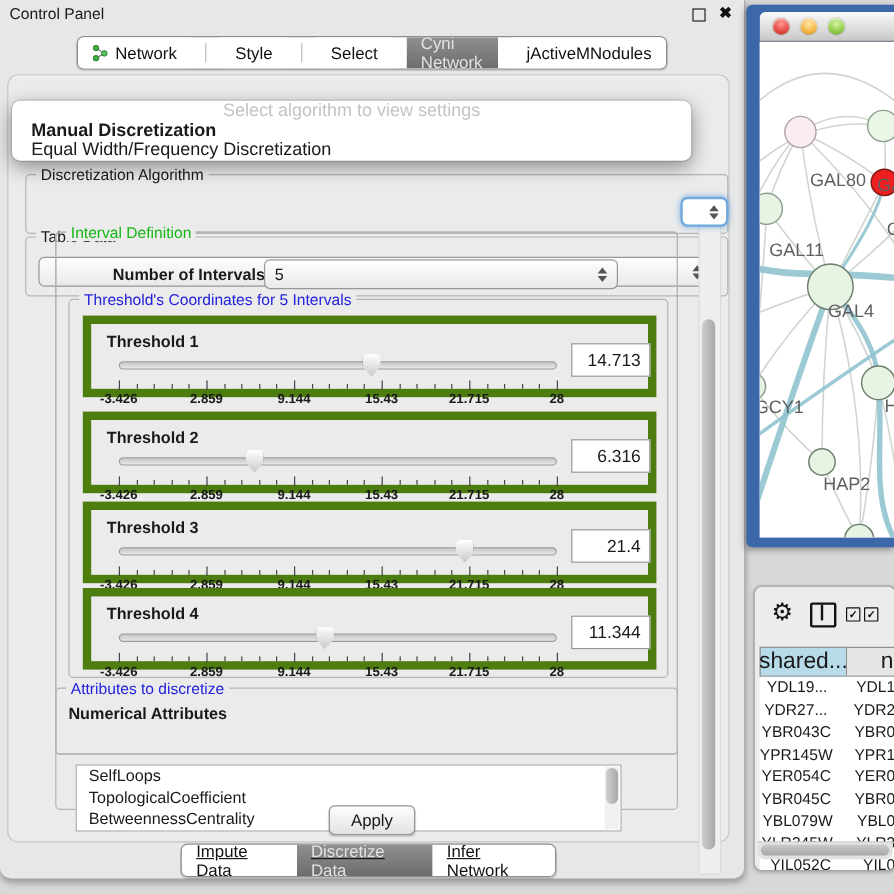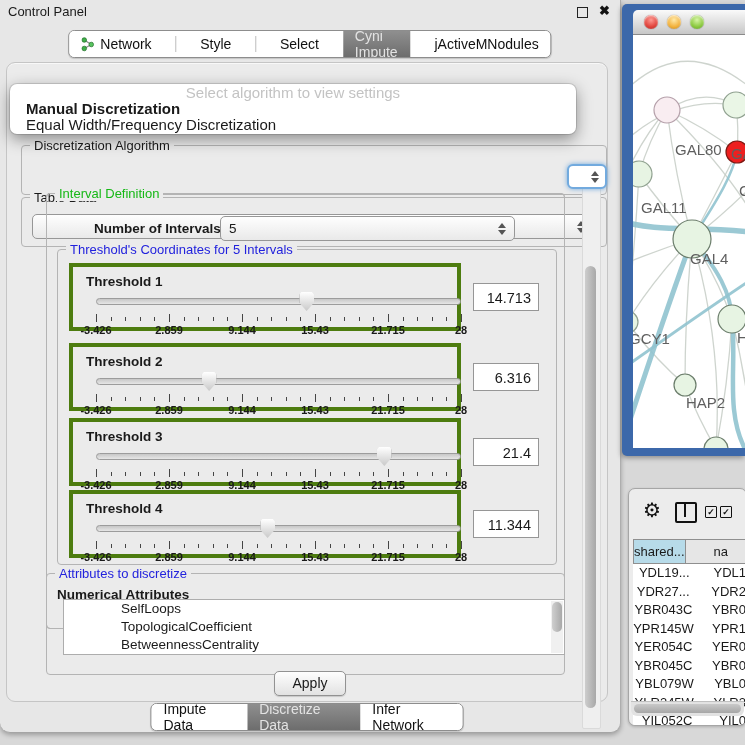--- a/index.html
+++ b/index.html
@@ -10,21 +10,21 @@
       border-right:1px solid #aeaeae;border-bottom:1px solid #a5a5a5;border-radius:0 0 10px 10px;
       box-shadow:0 2px 5px rgba(0,0,0,.28);}
   .cp-titlebar{position:absolute;left:0;top:0;width:620px;height:24px;}
   .cp-title{position:absolute;left:8px;top:4px;font-size:13px;}
   .float-ico{position:absolute;right:32px;top:7px;width:9px;height:9px;border:1.6px solid #222;}
   .close-ico{position:absolute;right:10px;top:3px;font-size:13px;font-weight:bold;color:#111;}
   
   .tabgroup{position:absolute;display:flex;align-items:stretch;height:26px;background:#fff;
       border:1px solid #8d8d8d;border-radius:6px;overflow:hidden;box-shadow:0 1px 1px rgba(0,0,0,.15);}
   #top-tabs{top:30px;left:50%;transform:translateX(-50%);gap:12px;}
-  #bottom-tabs{top:703px;left:307px;transform:translateX(-50%);}
+  #bottom-tabs{top:703px;left:307px;transform:translateX(-50%);text-decoration:underline;}
   .tab{display:flex;align-items:center;gap:6px;padding:0 12px;font-size:14px;color:#111;background:#fff;}
   .tab.sel{background:linear-gradient(#8f8f8f,#6d6d6d);color:#e3e3e3;}
   .tabsep{width:1px;background:#bdbdbd;margin:5px 0;}
   
   .cp-content{position:absolute;left:6px;top:62px;width:600px;height:638px;background:#ebebeb;
       border:1px solid #c5c5c5;border-radius:9px;box-shadow:inset 0 1px 0 #f8f8f8;}
   .grp{position:absolute;border:1px solid #b4b4b4;border-radius:4px;}
   .grp-label{position:absolute;top:-8px;left:8px;background:#ebebeb;padding:0 4px;font-size:13px;line-height:15px;white-space:nowrap;}
   .lbl-green{color:var(--green-label);}
   .lbl-blue{color:var(--blue-label);}
@@ -37,21 +37,21 @@
   
   #algo-combo-frag{position:absolute;left:560px;top:101px;width:40px;height:25px;background:#fff;
       border:2px solid #72aade;border-radius:6px;box-shadow:0 0 5px #72aade;z-index:4;display:flex;align-items:center;justify-content:flex-end;padding-right:6px;box-sizing:border-box;}
   
   .cp-popup{position:absolute;left:10px;top:84px;width:566px;height:50px;background:#fff;border-radius:7px;
       box-shadow:0 5px 16px rgba(0,0,0,.42),0 0 0 1px rgba(0,0,0,.12);z-index:10;font-size:15px;}
   .popup-hint{height:17px;line-height:17px;text-align:center;color:#c3c3c3;}
   .popup-item{height:16px;line-height:16px;padding-left:16px;white-space:nowrap;}
   .popup-item.b{font-weight:bold;}
   
-  .thr-row{position:absolute;left:62px;width:392px;height:68px;border:4px solid #4d7c0f;background:#ebebeb;box-sizing:border-box;}
+  .thr-row{position:absolute;left:62px;width:478px;height:68px;border:7px solid #4d7c0f;background:#ebebeb;box-sizing:border-box;}
   .thr-label{position:absolute;left:13px;top:7px;font-weight:bold;font-size:13.5px;}
   .thr-slider{position:absolute;left:23px;top:26px;width:365px;height:40px;}
   .thr-track{position:absolute;left:0;top:5px;width:100%;height:7px;border:1px solid #9c9c9c;border-radius:5px;
       background:linear-gradient(#c7c7c7,#e6e6e6);box-sizing:border-box;}
   .thr-handle{position:absolute;top:-1px;width:15px;height:19px;background:linear-gradient(#ffffff,#c9c9c9);
       clip-path:polygon(15% 0,85% 0,100% 15%,100% 55%,50% 100%,0 55%,0 15%);
       filter:drop-shadow(0 0 1px #6f6f6f);transform:translateX(-50%);}
   .thr-ticks{position:absolute;left:0;top:21px;width:100%;height:9px;}
   .thr-ticks i{position:absolute;top:3px;width:1px;height:4px;background:#454545;}
   .thr-ticks i.major{top:0;height:8px;}
@@ -88,21 +88,21 @@
       border-bottom:1px solid #c6c6c6;}
   #table-panel-bar span{position:absolute;left:12px;top:8px;font-size:13px;}
   #table-window{position:absolute;left:628px;top:488px;width:117px;height:236px;background:#ececec;
       border:1px solid #a6a6a6;border-radius:7px;box-shadow:0 1px 3px rgba(0,0,0,.2);overflow:hidden;}
   .tw-toolbar{position:absolute;left:0;top:0;width:100%;height:46px;}
   .gear{position:absolute;left:14px;top:9px;font-size:20px;color:#111;}
   .split-ico{position:absolute;left:46px;top:13px;width:18px;height:17px;border:2px solid #111;border-radius:2px;}
   .split-ico:after{content:"";position:absolute;left:7px;top:0;width:2px;height:13px;background:#111;}
   .chk{position:absolute;top:17px;width:10px;height:10px;border:1.6px solid #111;border-radius:1px;font-size:9px;line-height:10px;text-align:center;font-weight:bold;color:#111;}
   #chk1{left:76px;} #chk2{left:91px;}
-  .tw-header{position:absolute;left:4px;top:50px;right:0;height:25px;display:flex;font-size:13px;}
+  .tw-header{position:absolute;left:4px;top:50px;right:0;height:25px;display:flex;font-size:19px;}
   .tw-hcell{box-sizing:border-box;border:1px solid #8f8f8f;display:flex;align-items:center;justify-content:center;background:#e6e6e6;}
   .tw-hcell.hl{background:var(--header-blue);}
   .tw-hcell:nth-child(2){border-left:none;justify-content:flex-start;padding-left:28px;}
   .tw-rows{position:absolute;left:4px;top:75px;right:0;bottom:0;background:#fff;overflow:hidden;}
   .tw-row{display:flex;height:18.5px;line-height:18.5px;font-size:13px;}
   .tw-row .c1{width:73px;text-align:center;}
   .tw-row .c2{padding-left:18px;white-space:nowrap;}
   .tw-hscroll{position:absolute;left:2px;right:2px;top:212px;height:14px;background:#e2e2e2;border-top:1px solid #c0c0c0;border-radius:0 0 6px 6px;}
   .tw-hscroll .thumb{position:absolute;left:3px;top:2px;right:3px;height:9px;border-radius:5px;background:linear-gradient(#c9c9c9,#a6a6a6);}
   svg text{font-family:"Liberation Sans",sans-serif;}
@@ -132,21 +132,21 @@
         </div>
         <span class="tabsep"></span>
         <div class="tab">
           <span>Style</span>
         </div>
         <span class="tabsep"></span>
         <div class="tab">
           <span>Select</span>
         </div>
         <div class="tab sel">
-          <span>Cyni Impute</span>
+          <span>Cyni Network</span>
         </div>
         <div class="tab">
           <span>jActiveMNodules</span>
         </div>
       </div>
 
     <div class="cp-content">
 
       <div class="grp" style="left:14px;top:82px;width:584px;height:48px;">
         <span class="grp-label">Discretization Algorithm</span>
@@ -364,21 +364,21 @@
             </div>
     </div>
     <div class="thr-value">11.344</div>
   </div>
         <div id="threshold-rows"></div>
 
       <div class="grp" style="left:39px;top:510px;width:517px;height:100px;">
         <span class="grp-label lbl-blue">Attributes to discretize</span>
       </div>
       <span id="attr-sublabel" style="top:524px;left:50px;">Numerical Attributes</span>
-      <div id="attr-list" style="top:536px;left:56px;padding-left:47px;">
+      <div id="attr-list" style="top:574px;left:56px;">
         <div id="attr-items">
             <div class="attr-item">SelfLoops</div>
             <div class="attr-item">TopologicalCoefficient</div>
             <div class="attr-item">BetweennessCentrality</div>
           </div>
         <div class="list-scroll">
             <div class="list-thumb"></div>
           </div>
       </div>
 

